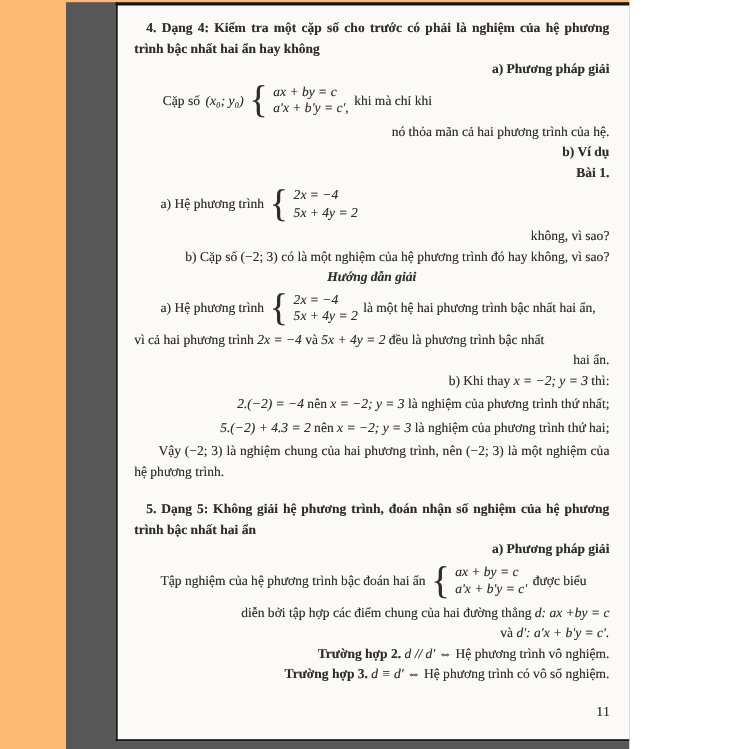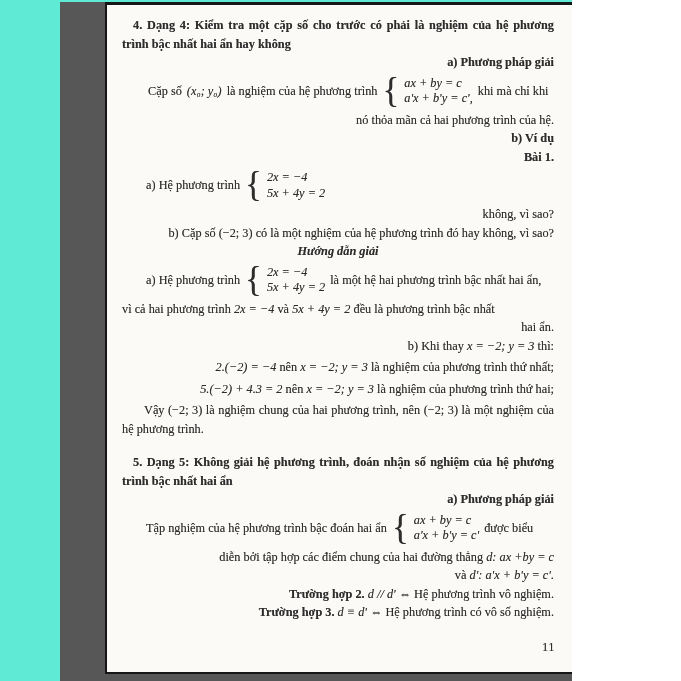--- a/index.html
+++ b/index.html
@@ -1,16 +1,16 @@
 <!DOCTYPE html>
 <html style="--mat: #575757; --paper: #fbfaf6; --text: #2d2d2d;"><head>
 <meta charset="utf-8">
 <style>
   html,body{margin:0;padding:0;background:#ffffff;}
-  .canvas{position:relative;width:572px;height:681px;background:#5eead4;overflow:hidden;}
+  .canvas{position:relative;width:572px;height:681px;background:#fdba74;overflow:hidden;}
   .mat{position:absolute;left:60px;top:2px;width:560px;height:679px;background:var(--mat,#575757);}
   .page{
     position:absolute;left:45px;top:0;width:470px;height:672px;box-sizing:border-box;
     background:var(--paper,#fbfaf6);
     border-top:3px solid #161616;border-left:2px solid #161616;
     border-right:1px solid #454545;border-bottom:2px solid #161616;
     padding:11px 20px 0 15px;
     font-family:"Liberation Serif","DejaVu Serif",serif;
     font-size:12.3px;line-height:18.5px;color:var(--text,#2d2d2d);
     text-shadow:0 0 0.6px rgba(70,70,70,0.55);
@@ -43,21 +43,20 @@
 <div class="canvas">
   <div class="mat">
     <div class="page">
 
       <p class="b just indent-sm">4. Dạng 4: Kiểm tra một cặp số cho trước có phải là nghiệm của hệ phương trình bậc nhất hai ẩn hay không</p>
       <p class="b">a) Phương pháp giải</p>
 
       <div class="row pad26">
         <span class="seg">Cặp số</span>
         <span class="seg math">(x₀; y₀)</span>
-        <span class="seg">là nghiệm của hệ phương trình</span>
         <span class="brace">{</span>
         <span class="stack">
           <span class="math">ax + by = c</span>
           <span class="math">a'x + b'y = c',</span>
         </span>
         <span class="seg">khi mà chỉ khi</span>
       </div>
       <p>nó thỏa mãn cả hai phương trình của hệ.</p>
 
       <p class="b">b) Ví dụ</p>

